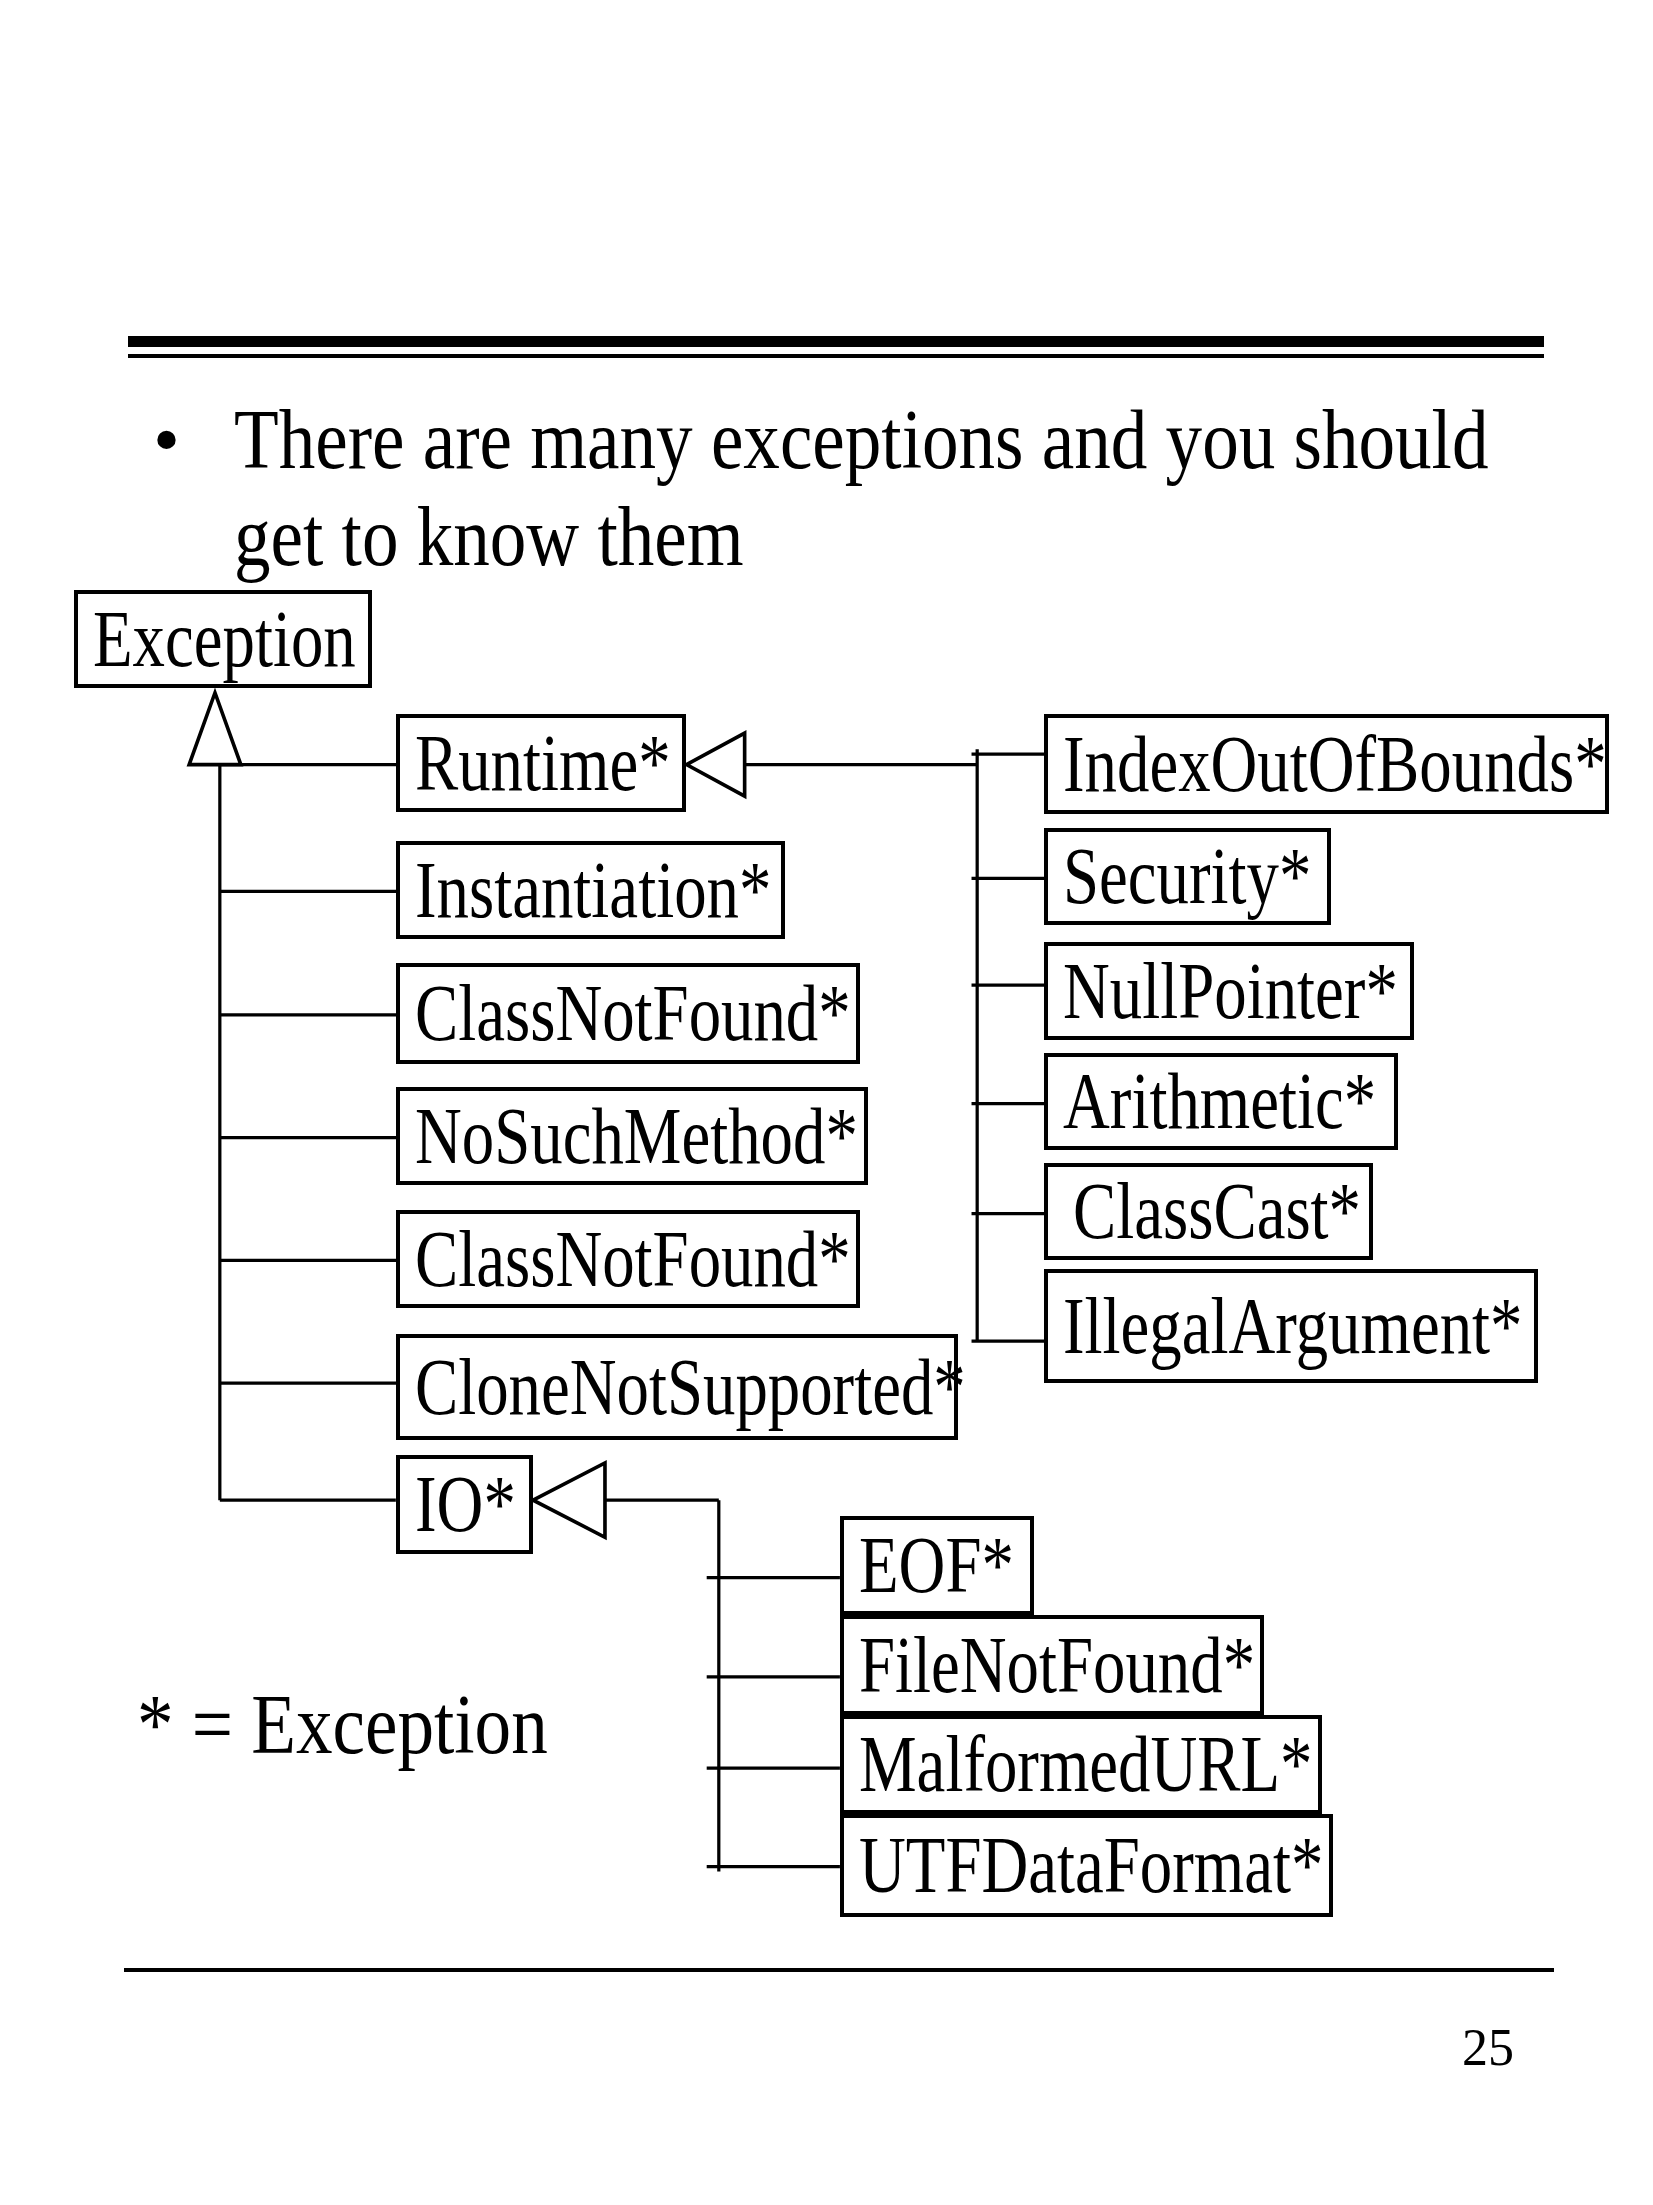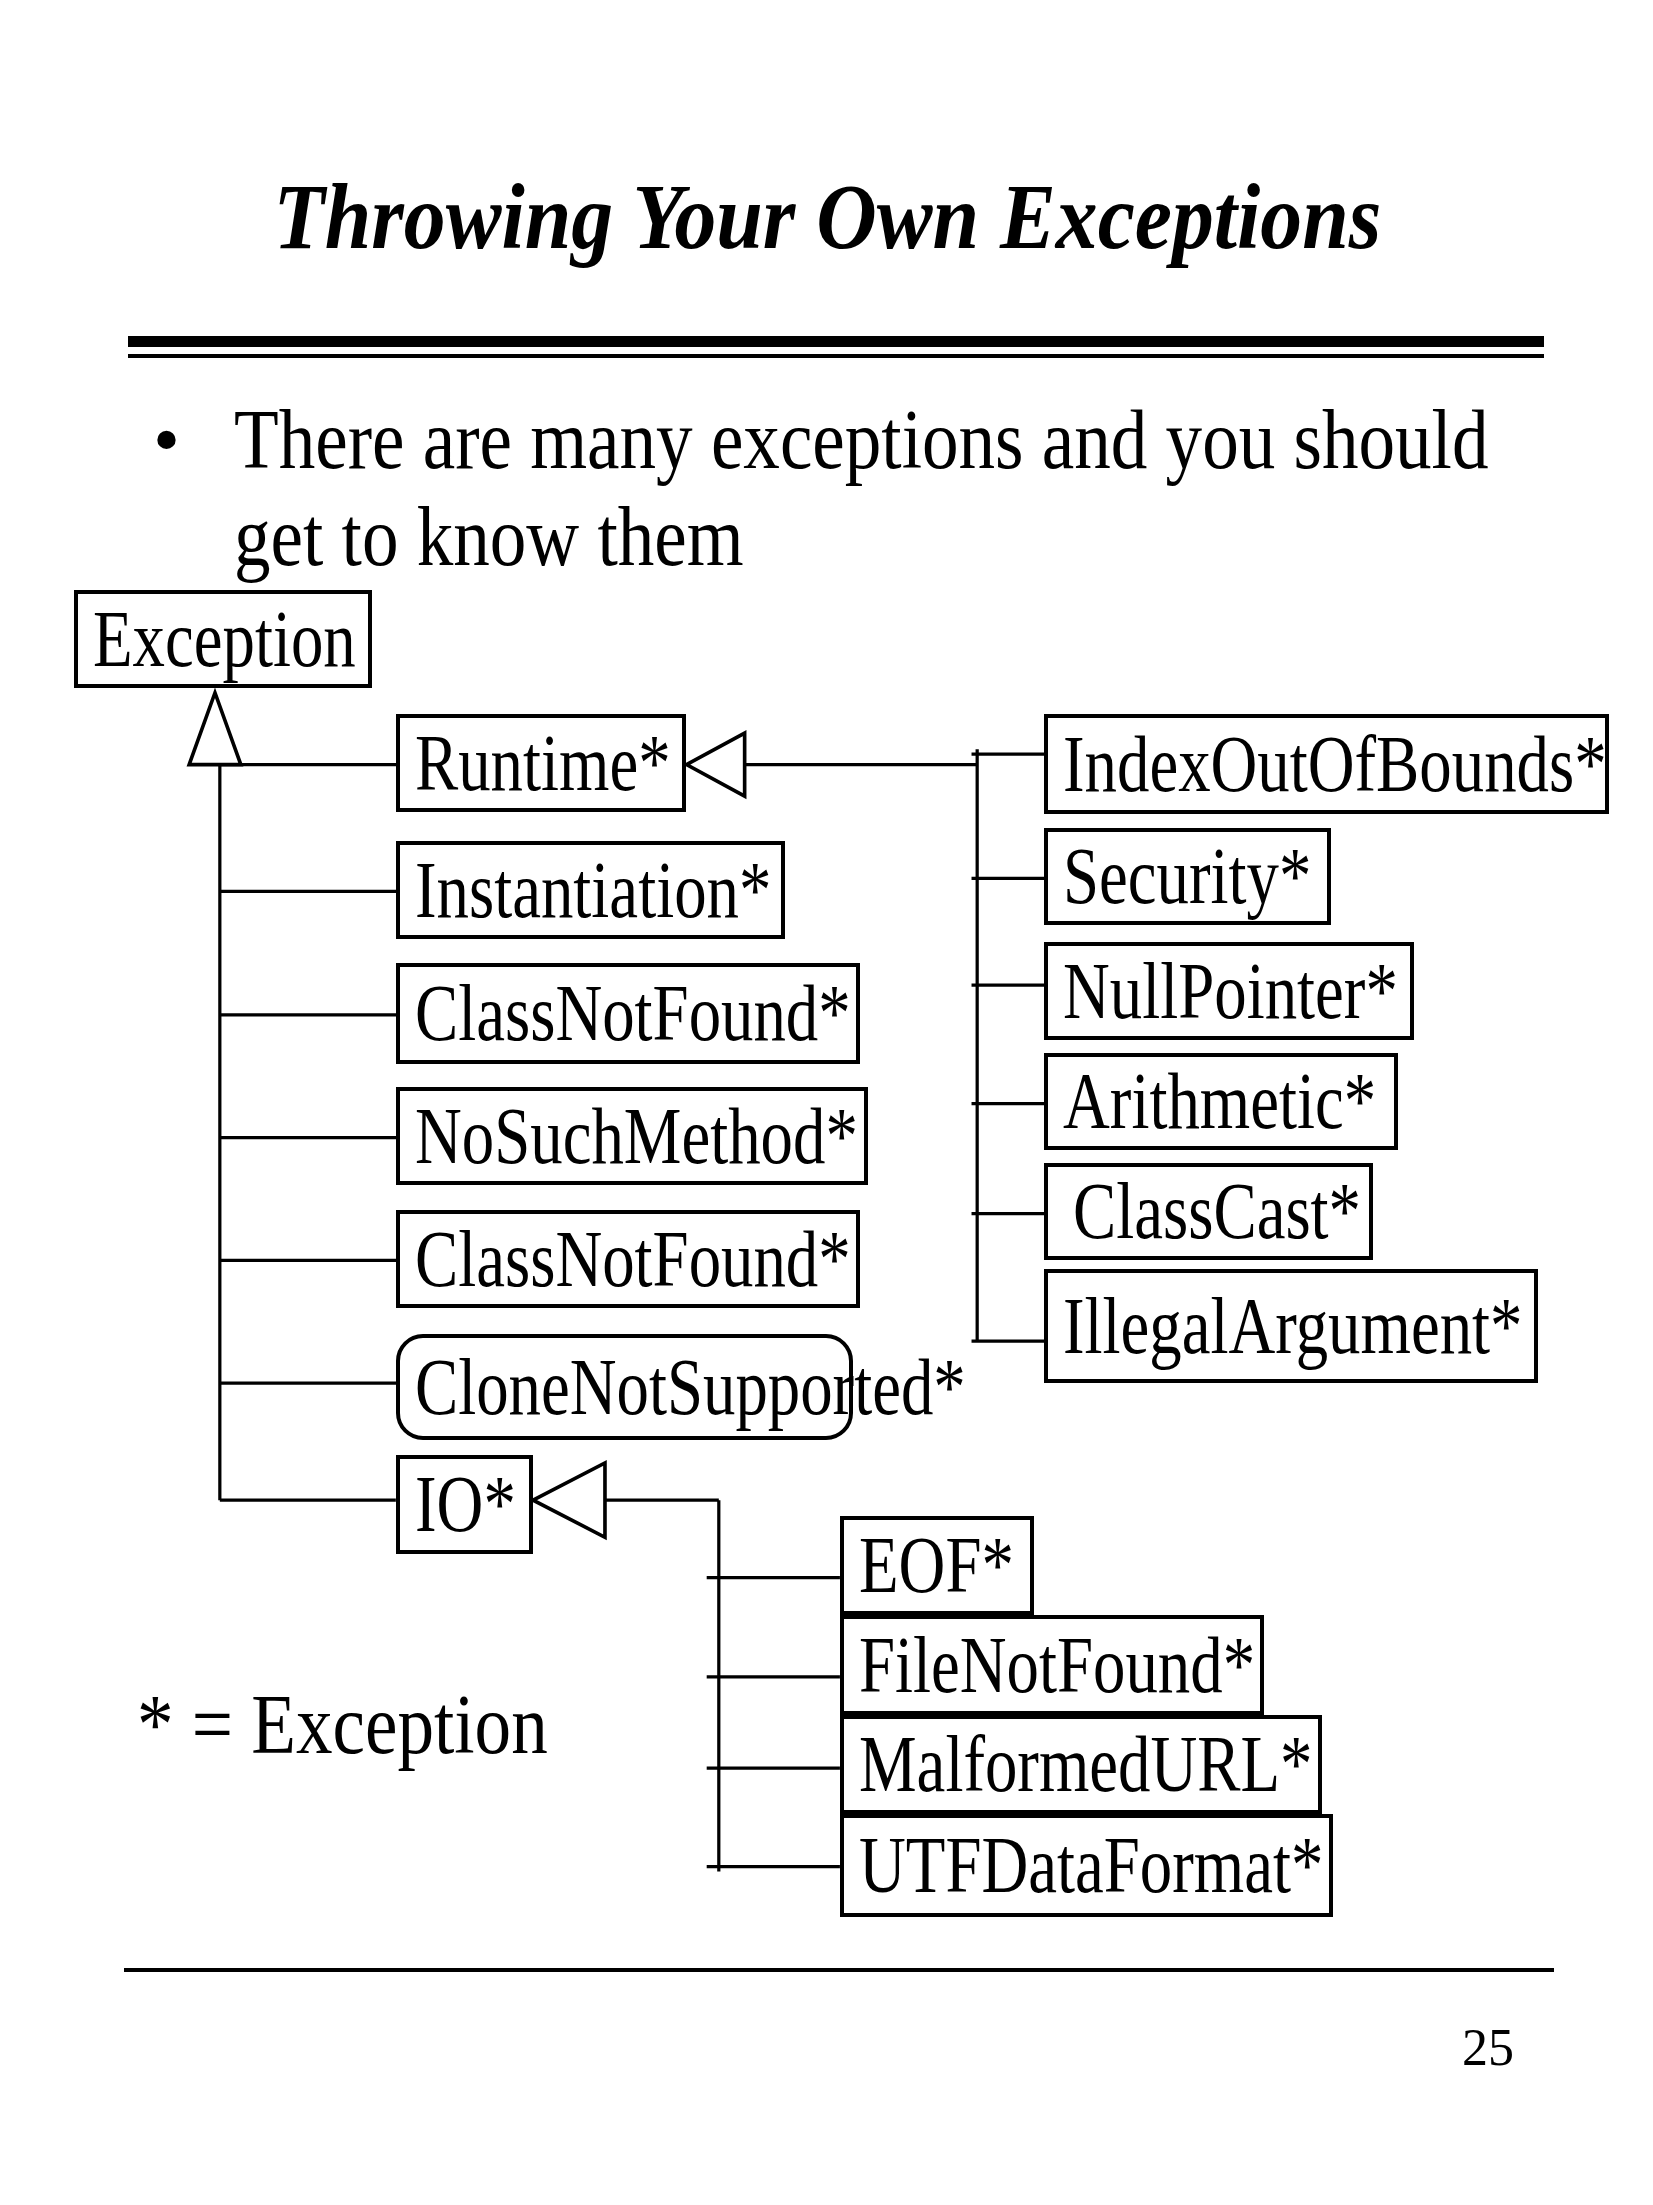--- a/index.html
+++ b/index.html
@@ -121,23 +121,20 @@
     top: 2022px;
     font-size: 52px;
     line-height: 1;
   }
 </style>
 </head>
 <body>
 
 <div class="page">
 
-  <div class="title-wrap">
-    <span class="title-squeeze">Throwing Your Own Exceptions</span>
-  </div>
 
   <div class="rule-thick"></div>
   <div class="rule-thin"></div>
 
   <div class="bullet-marker">•</div>
   <div class="bullet-text">
     <div>There are many exceptions and you should</div>
     <div>get to know them</div>
   </div>
 
@@ -186,21 +183,21 @@
   </div>
   <div class="node" style="left:396px; top:963px; width:464px; height:101px;">
     <span class="sq">ClassNotFound*</span>
   </div>
   <div class="node" style="left:396px; top:1087px; width:472px; height:98px;">
     <span class="sq">NoSuchMethod*</span>
   </div>
   <div class="node" style="left:396px; top:1210px; width:464px; height:98px;">
     <span class="sq">ClassNotFound*</span>
   </div>
-  <div class="node" style="left:396px; top:1334px; width:457px; height:106px;border-radius:27px;">
+  <div class="node" style="left:396px; top:1334px; width:562px; height:106px;">
     <span class="sq">CloneNotSupported*</span>
   </div>
   <div class="node" style="left:396px; top:1449px; width:137px; height:99px;margin-top:6px;">
     <span class="sq">IO*</span>
   </div>
 
   <div class="node" style="left:1044px; top:714px;  width:565px; height:100px;">
     <span class="sq">IndexOutOfBounds*</span>
   </div>
   <div class="node" style="left:1044px; top:828px; width:287px; height:97px;">

